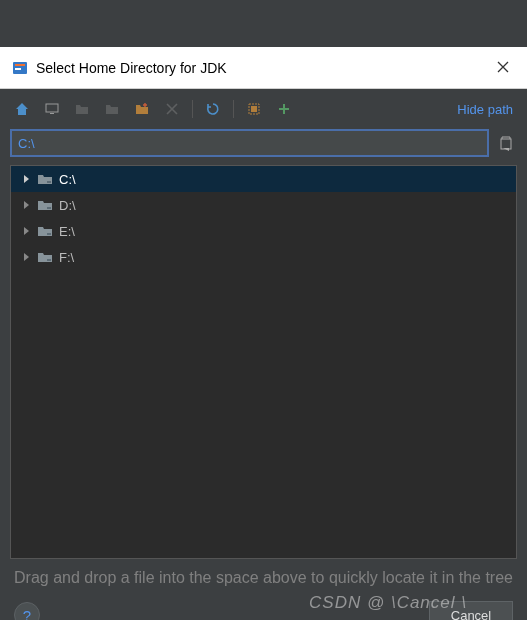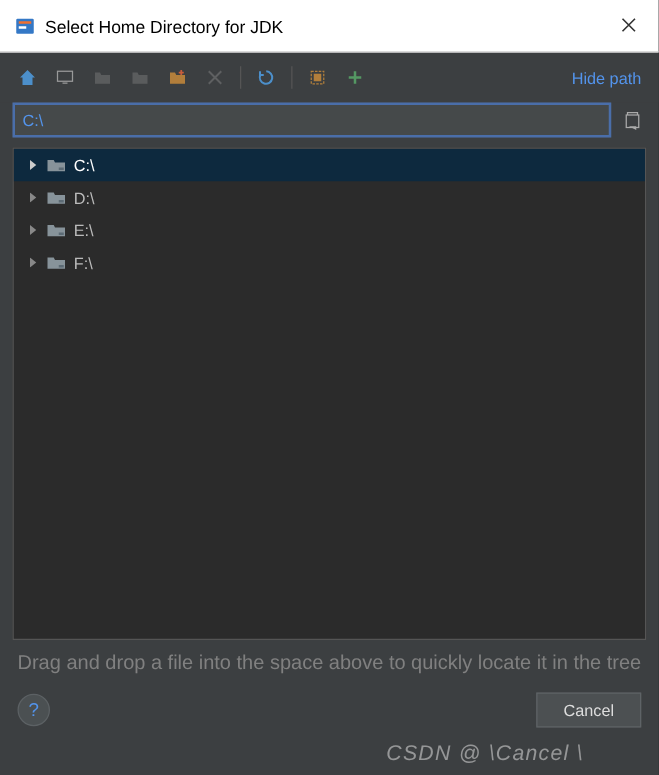--- a/index.html
+++ b/index.html
@@ -12,20 +12,21 @@
       overflow: hidden;
     }
     .title-bar {
       height: 42px;
       background: #ffffff;
       display: flex;
       align-items: center;
       padding: 0 12px;
       border-bottom: 1px solid #d0d0d0;
       position: relative;
+      margin-top: 47px;
     }
     .title-icon {
       width: 16px; height: 16px;
       margin-right: 8px;
       display: inline-flex;
       align-items: center; justify-content: center;
     }
     .title-text { color: #000; font-size: 14px; }
     .close-btn {
       position: absolute; right: 10px;

